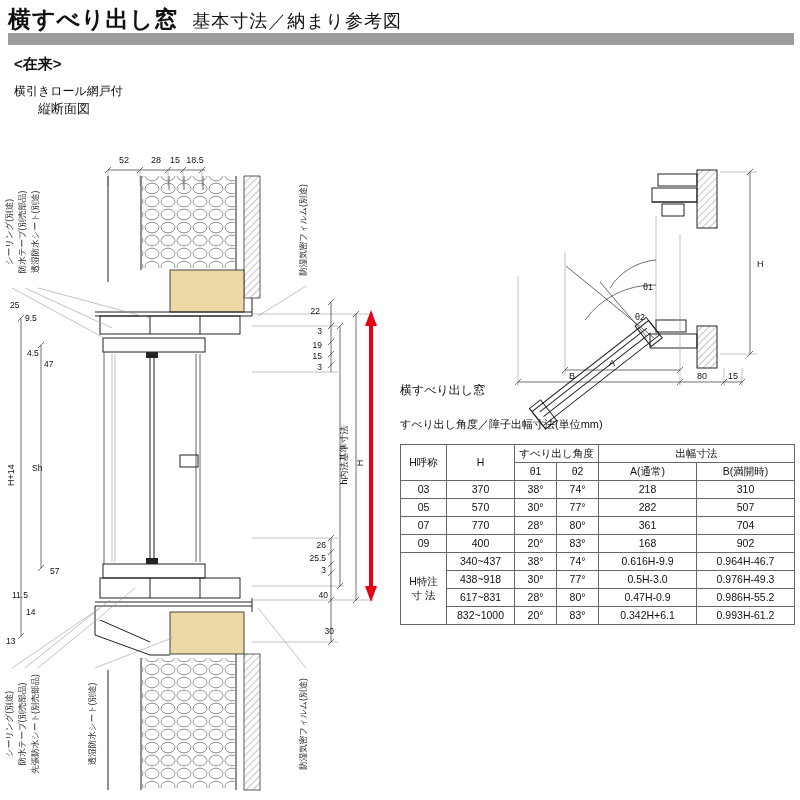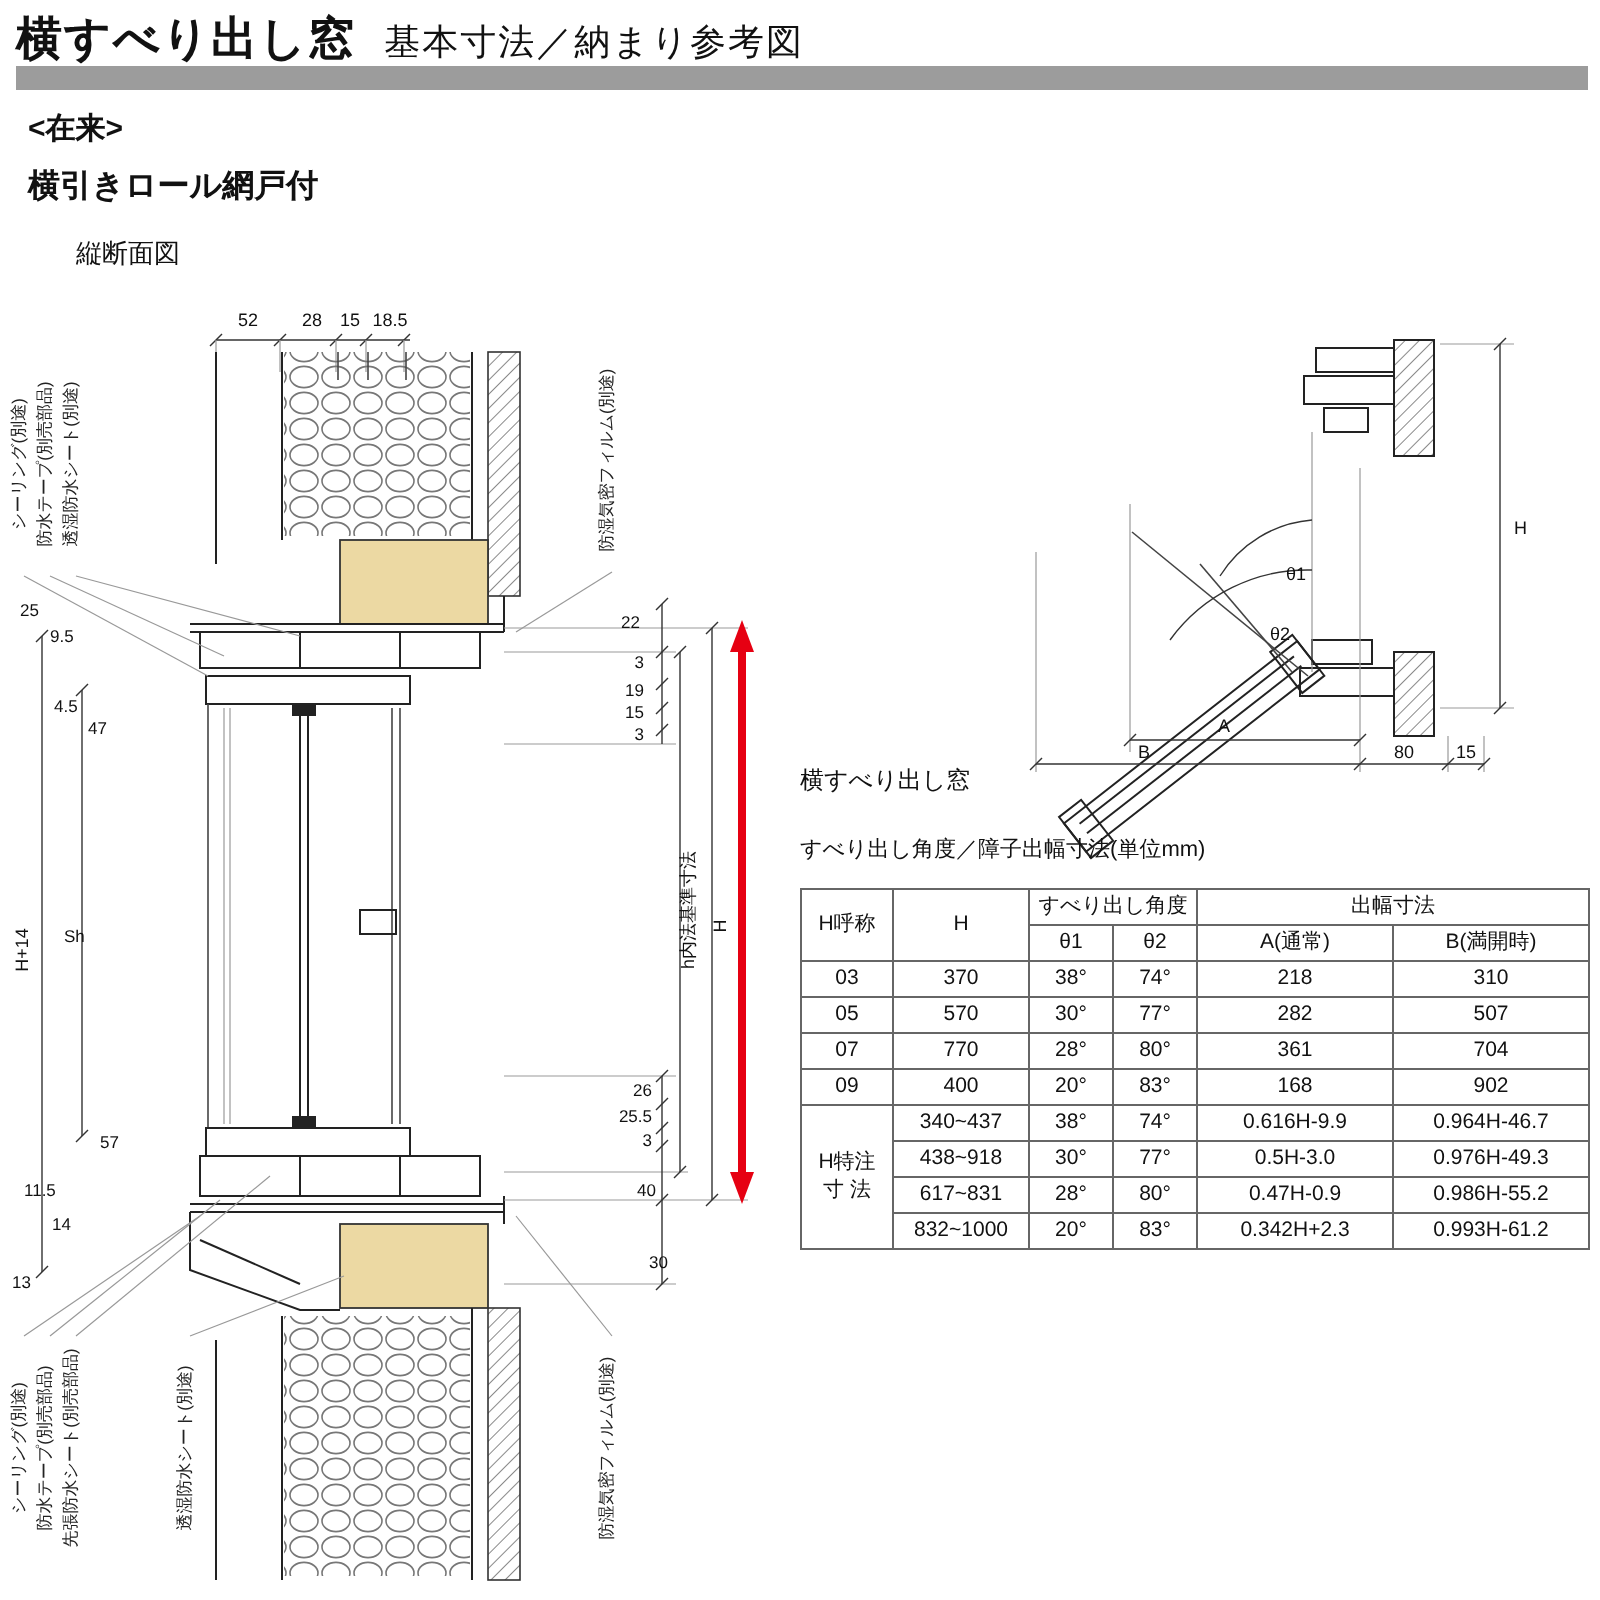--- a/index.html
+++ b/index.html
@@ -4,22 +4,22 @@
 <style>
   *{box-sizing:border-box;margin:0;padding:0}
   html,body{width:800px;height:800px}
   body{background:#fff;font-family:"Liberation Sans",sans-serif;position:relative;overflow:hidden;color:#111}
   .abs{position:absolute}
   .hdr{left:8px;top:4px;display:flex;align-items:baseline;gap:14px;white-space:nowrap}
   .hdr .t1{font-size:23px;font-weight:bold;letter-spacing:1px}
   .hdr .t2{font-size:18px;font-weight:normal;letter-spacing:1px}
   .bar{left:8px;top:33px;width:786px;height:12px;background:#9c9c9c}
   .lbl1{left:14px;top:55px;font-size:15px;font-weight:bold}
-  .lbl2{left:14px;top:83px;font-size:16px;font-weight:bold}
-  .lbl3{left:38px;top:118px;font-size:13px}
+  .lbl2{left:14px;top:83px;font-size:12px;font-weight:normal}
+  .lbl3{left:38px;top:100px;font-size:13px}
   svg.draw{position:absolute;left:0;top:130px}
   
   .ln{stroke:#222;stroke-width:1;fill:none}
   .ln2{stroke:#444;stroke-width:.8;fill:none}
   .thin{stroke:#999;stroke-width:.6;fill:none}
   .dim{stroke:#333;stroke-width:.7;fill:none}
   svg text{font-family:"Liberation Sans",sans-serif;font-size:9px;fill:#111}
   svg text.plabel{font-size:8.5px;fill:#222}
   svg text.small{font-size:8.5px}
   
@@ -382,18 +382,18 @@
         <td>617~831</td>
         <td>28°</td>
         <td>80°</td>
         <td>0.47H-0.9</td>
         <td>0.986H-55.2</td>
       </tr>
       <tr>
         <td>832~1000</td>
         <td>20°</td>
         <td>83°</td>
-        <td>0.342H+2.3</td>
+        <td>0.342H+6.1</td>
         <td>0.993H-61.2</td>
       </tr>
     </tbody>
   </table>
 </div>
 
 </body></html>

